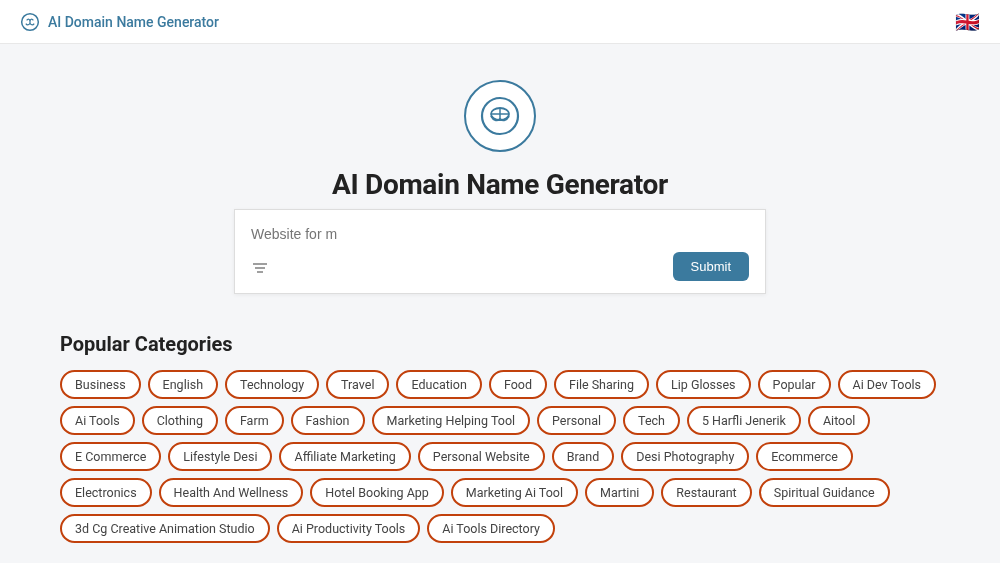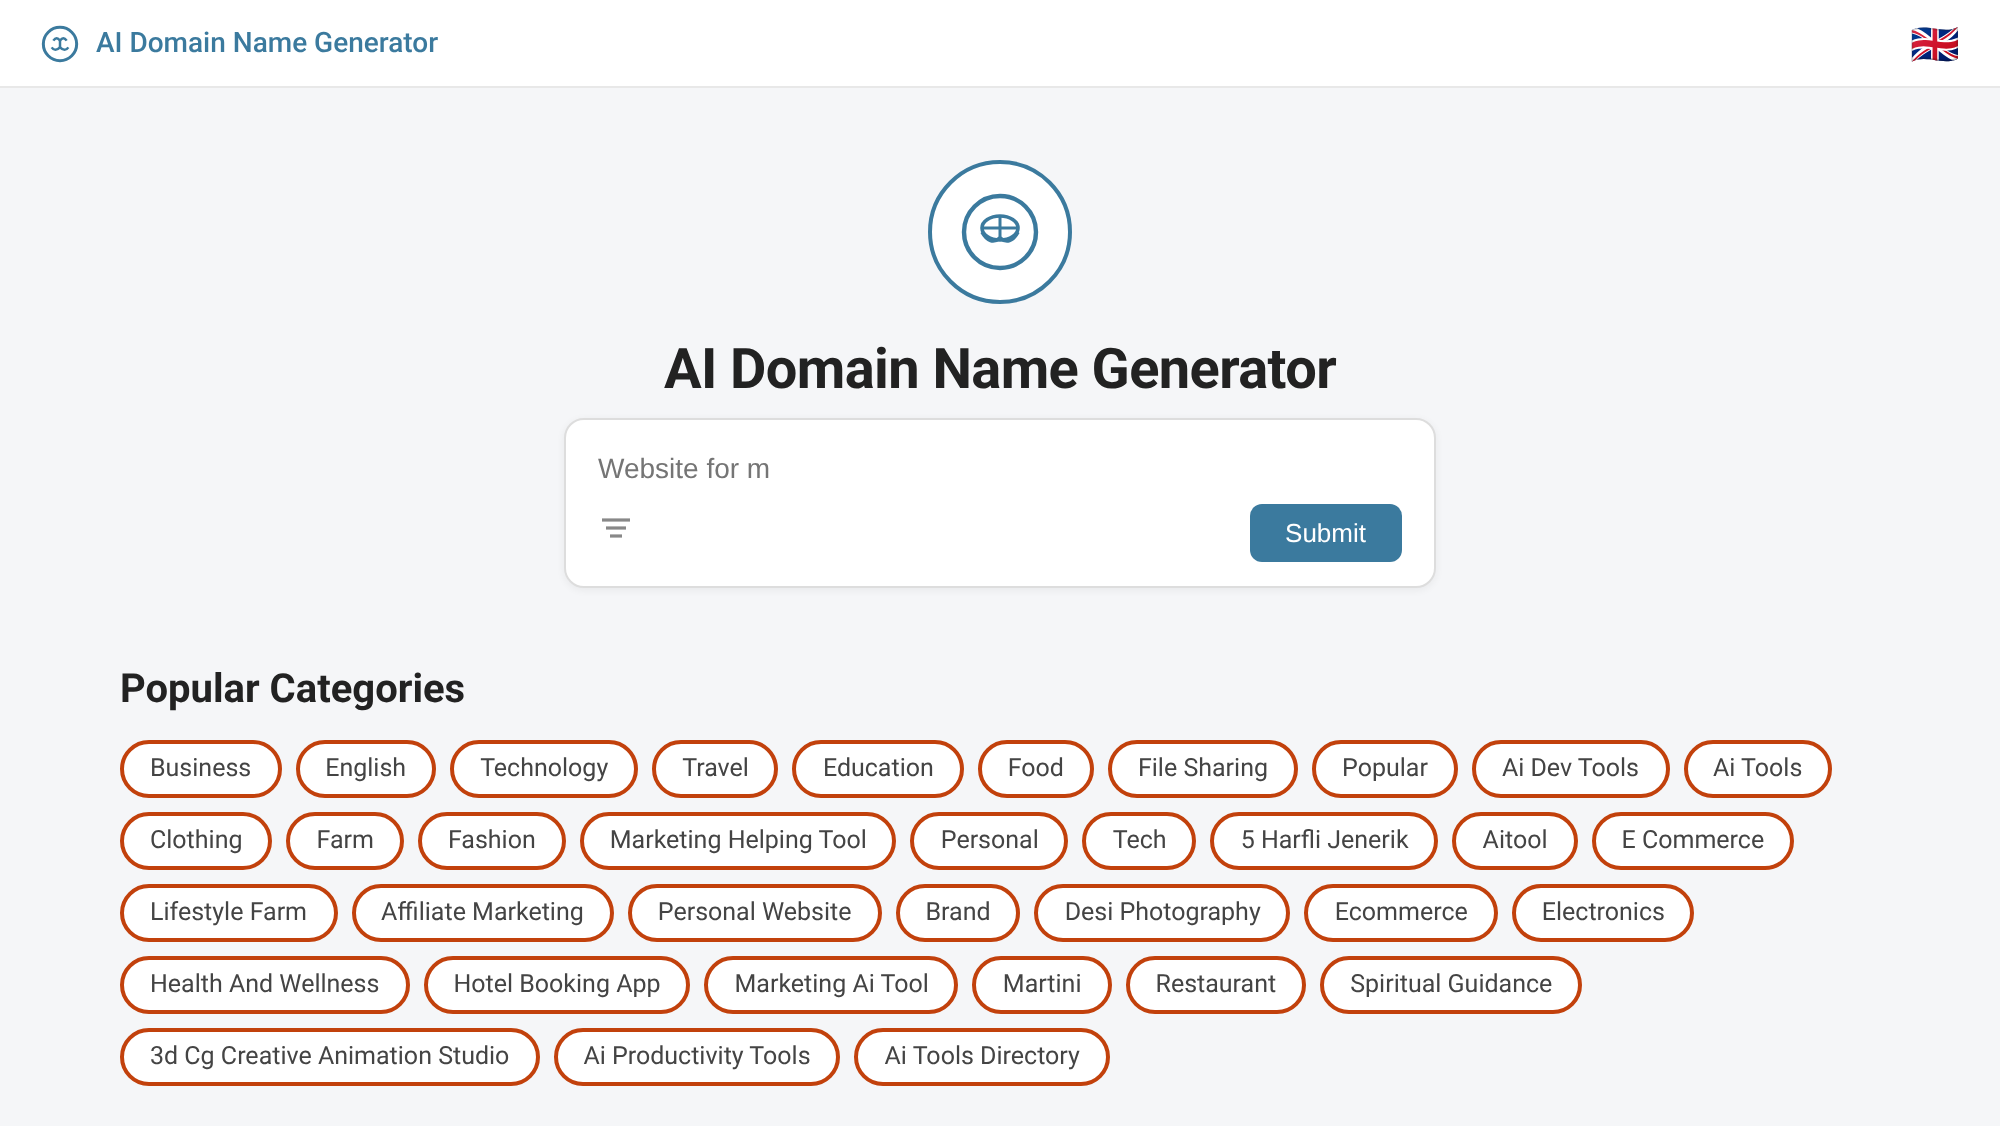--- a/index.html
+++ b/index.html
@@ -57,38 +57,38 @@
       letter-spacing: -0.3px;
     }
     .hero-subtitle {
       font-size: 14px;
       color: #666;
       margin-bottom: 24px;
     }
     .search-box {
       background: #fff;
       border: 1px solid #ddd;
-      border-radius: 10px;
+      border-radius: 0;
       padding: 16px 16px 12px;
-      width: 436px;
+      width: 532px;
       max-width: 100%;
       box-shadow: 0 1px 4px rgba(0,0,0,0.06);
     }
     .search-input {
       width: 100%;
       border: none;
       outline: none;
       font-size: 14px;
       color: #999;
       background: transparent;
       margin-bottom: 10px;
     }
     .search-footer {
       display: flex;
-      align-items: center;
+      align-items: flex-end;
       justify-content: space-between;
     }
     .search-icon-btn {
       background: none;
       border: none;
       cursor: pointer;
       color: #888;
       font-size: 16px;
       padding: 0;
     }
@@ -176,33 +176,34 @@
 <div class="categories-section">
   <div class="section-title">Popular Categories</div>
   <div class="tags-container" id="tags-container">
       <span class="tag">Business</span>
       <span class="tag">English</span>
       <span class="tag">Technology</span>
       <span class="tag">Travel</span>
       <span class="tag">Education</span>
       <span class="tag">Food</span>
       <span class="tag">File Sharing</span>
+      <span class="tag">Lip Glosses</span>
       <span class="tag">Popular</span>
       <span class="tag">Ai Dev Tools</span>
       <span class="tag">Ai Tools</span>
       <span class="tag">Clothing</span>
       <span class="tag">Farm</span>
       <span class="tag">Fashion</span>
       <span class="tag">Marketing Helping Tool</span>
       <span class="tag">Personal</span>
       <span class="tag">Tech</span>
       <span class="tag">5 Harfli Jenerik</span>
       <span class="tag">Aitool</span>
       <span class="tag">E Commerce</span>
-      <span class="tag">Lifestyle Farm</span>
+      <span class="tag">Lifestyle Desi</span>
       <span class="tag">Affiliate Marketing</span>
       <span class="tag">Personal Website</span>
       <span class="tag">Brand</span>
       <span class="tag">Desi Photography</span>
       <span class="tag">Ecommerce</span>
       <span class="tag">Electronics</span>
       <span class="tag">Health And Wellness</span>
       <span class="tag">Hotel Booking App</span>
       <span class="tag">Marketing Ai Tool</span>
       <span class="tag">Martini</span>

